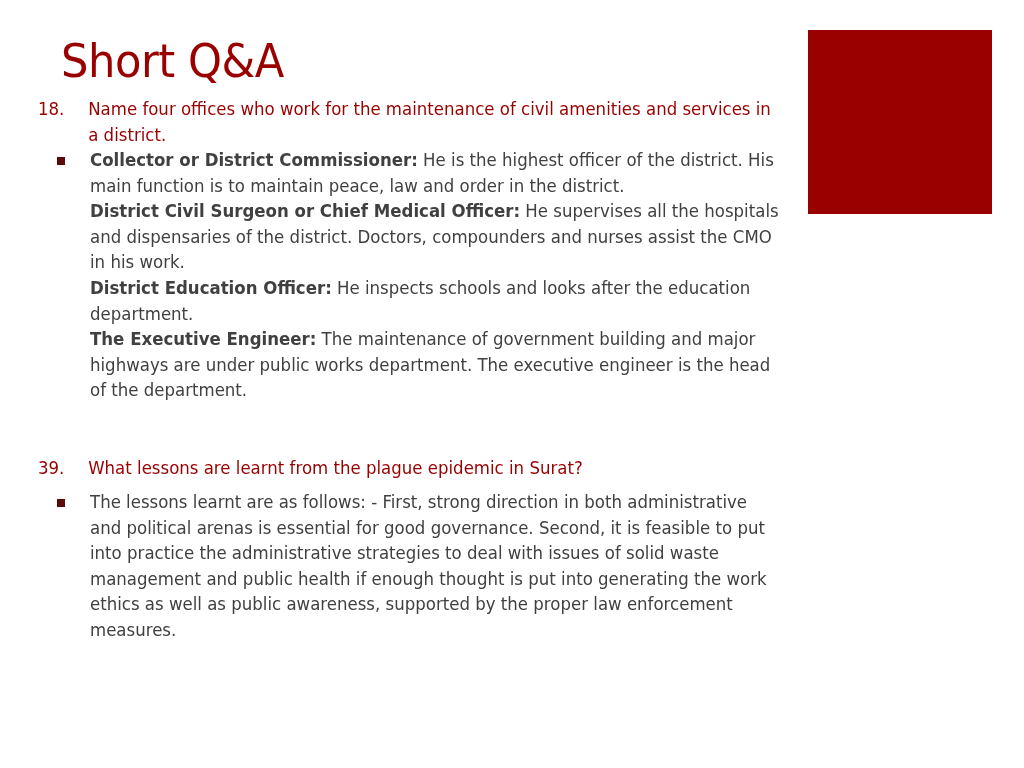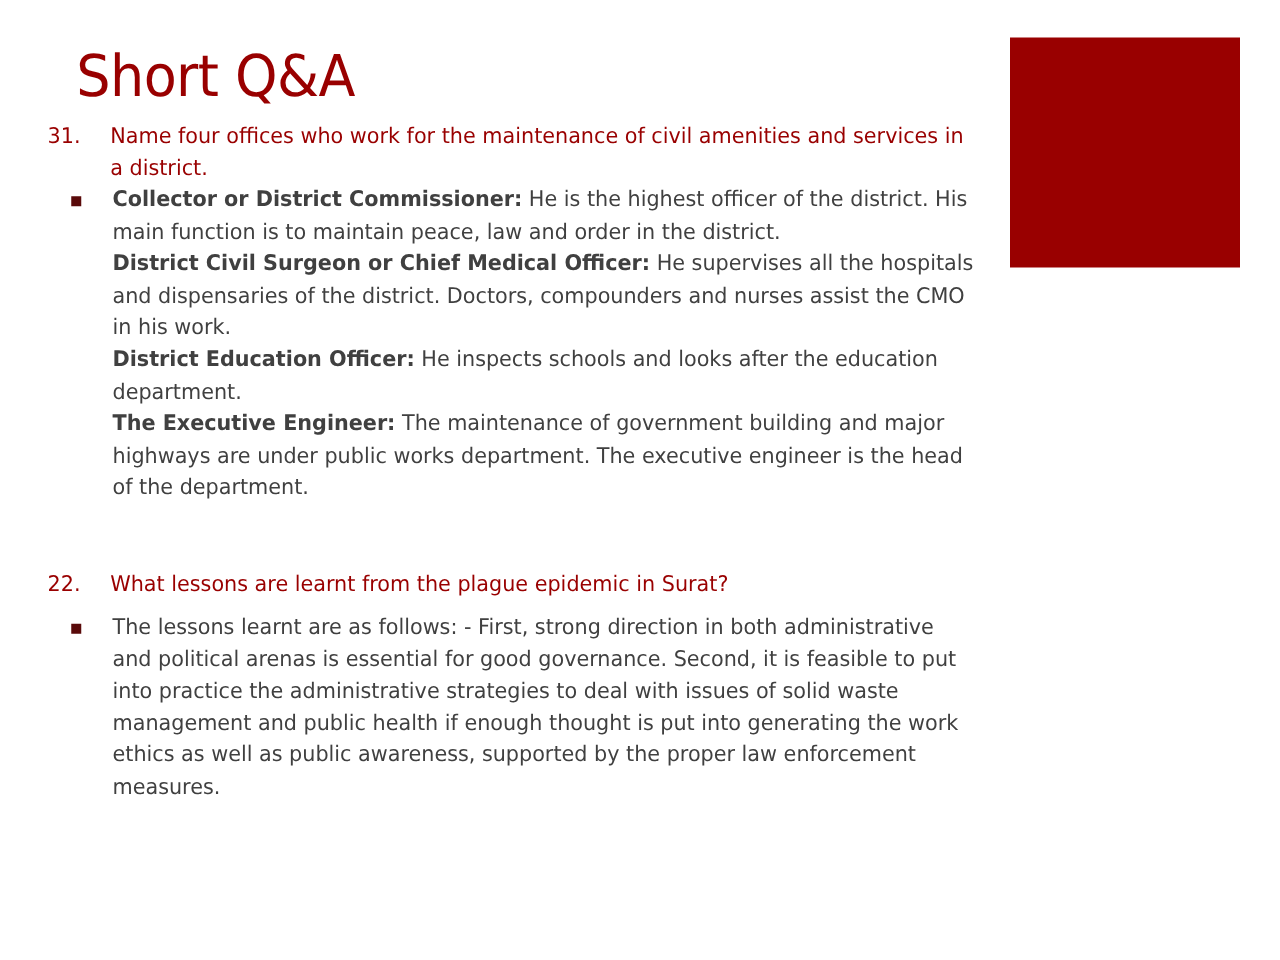--- a/index.html
+++ b/index.html
@@ -40,33 +40,33 @@
   .scale { transform: scaleX(0.965); transform-origin: left top; }
 </style>
 </head>
 <body>
 
 <div class="accent-box"></div>
 
 <div class="title">Short Q&amp;A</div>
 
 <div class="q q1 scale">
-  <span class="num">31.</span>
+  <span class="num">18.</span>
   <span class="text">Name four offices who work for the maintenance of civil amenities and services in a district.</span>
 </div>
 
 <div class="bullet b1"></div>
 <div class="ans a1 scale">
   <div><b>Collector or District Commissioner:</b><span> He is the highest officer of the district. His main function is to maintain peace, law and order in the district.</span></div>
   <div><b>District Civil Surgeon or Chief Medical Officer:</b><span> He supervises all the hospitals and dispensaries of the district. Doctors, compounders and nurses assist the CMO in his work.</span></div>
   <div><b>District Education Officer:</b><span> He inspects schools and looks after the education department.</span></div>
   <div><b>The Executive Engineer:</b><span> The maintenance of government building and major highways are under public works department. The executive engineer is the head of the department.</span></div>
 </div>
 
 <div class="q q2 scale">
-  <span class="num">22.</span>
+  <span class="num">39.</span>
   <span class="text">What lessons are learnt from the plague epidemic in Surat?</span>
 </div>
 
 <div class="bullet b2"></div>
 <div class="ans a2 scale">
   <div>The lessons learnt are as follows: - First, strong direction in both administrative and political arenas is essential for good governance. Second, it is feasible to put into practice the administrative strategies to deal with issues of solid waste management and public health if enough thought is put into generating the work ethics as well as public awareness, supported by the proper law enforcement measures.</div>
 </div>
 
 </body></html>

